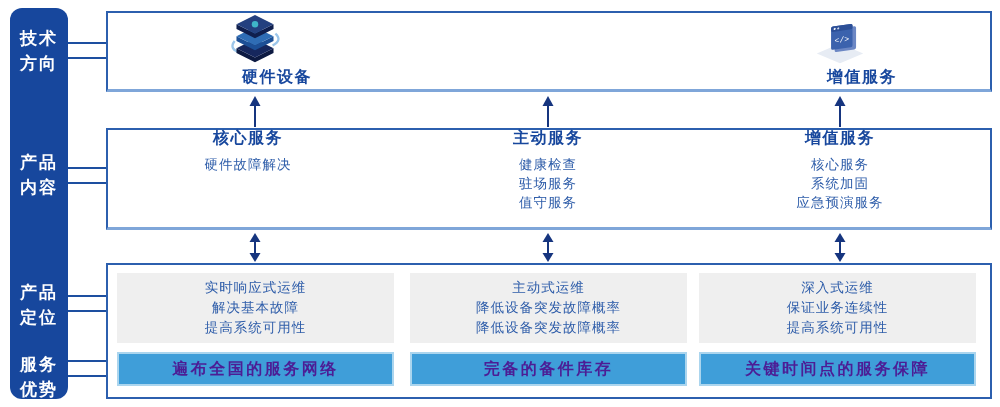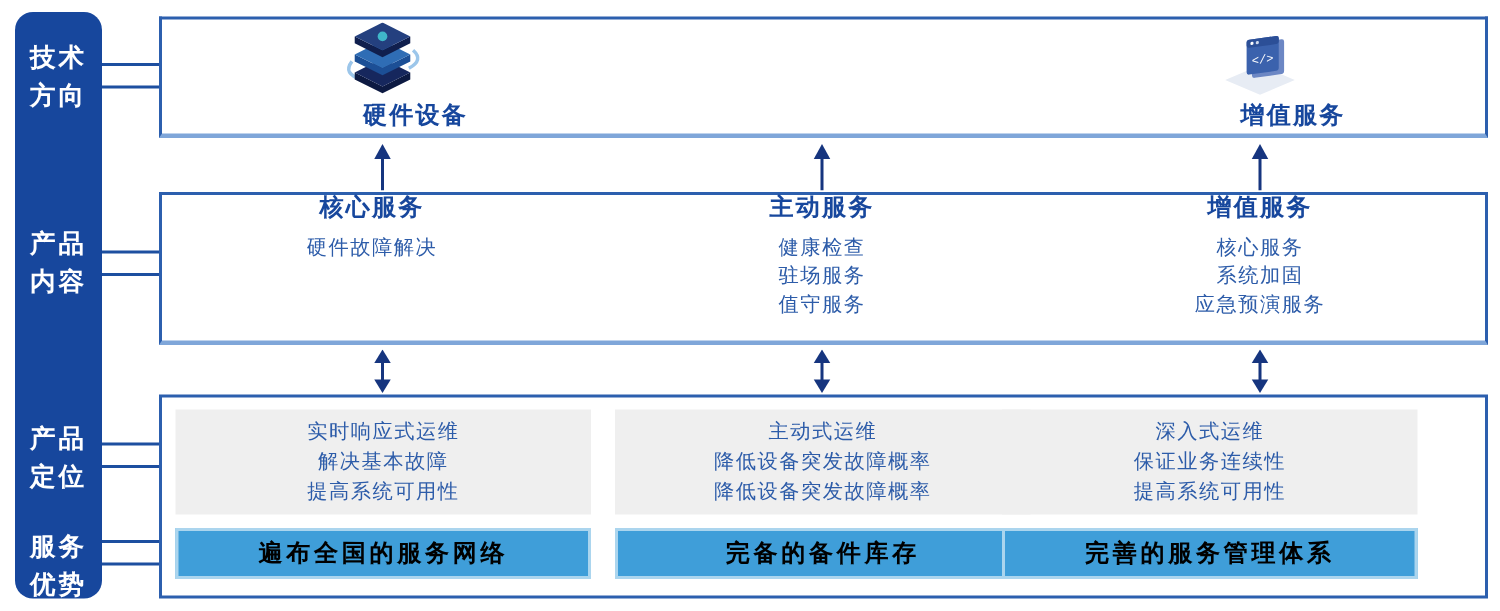--- a/index.html
+++ b/index.html
@@ -45,21 +45,21 @@
   .pos-col{position:absolute;width:294px;top:263px;height:136px;}
   .pos-gray{
     position:absolute;top:10px;left:0;width:277px;height:70px;background:#efefef;
     display:flex;flex-direction:column;align-items:center;justify-content:center;
   }
   .pos-line{font-size:13.5px;color:#2d5ca9;line-height:20px;letter-spacing:1px;}
   .pos-bar{
     position:absolute;top:89px;left:0;width:277px;height:34px;background:#3f9ed9;
     border:2px solid #abd5ee;box-sizing:border-box;
     display:flex;align-items:center;justify-content:center;
-    color:#000000;font-size:16px;font-weight:bold;letter-spacing:2.5px;
+    color:#4c1d95;font-size:16px;font-weight:bold;letter-spacing:2.5px;
   }
 </style>
 </head>
 <body>
 
 <div class="canvas">
 
   <div class="sidebar">
     <div class="side-label" style="top:18px">
       <div>技术</div>
@@ -184,22 +184,22 @@
     <div class="pos-bar">遍布全国的服务网络</div>
   </div>
   <div class="pos-col" style="left:410px">
     <div class="pos-gray">
       <div class="pos-line">主动式运维</div>
       <div class="pos-line">降低设备突发故障概率</div>
       <div class="pos-line">降低设备突发故障概率</div>
     </div>
     <div class="pos-bar">完备的备件库存</div>
   </div>
-  <div class="pos-col" style="left:668px">
+  <div class="pos-col" style="left:699px">
     <div class="pos-gray">
       <div class="pos-line">深入式运维</div>
       <div class="pos-line">保证业务连续性</div>
       <div class="pos-line">提高系统可用性</div>
     </div>
-    <div class="pos-bar">完善的服务管理体系</div>
+    <div class="pos-bar">关键时间点的服务保障</div>
   </div>
 
 </div>
 
 </body></html>

